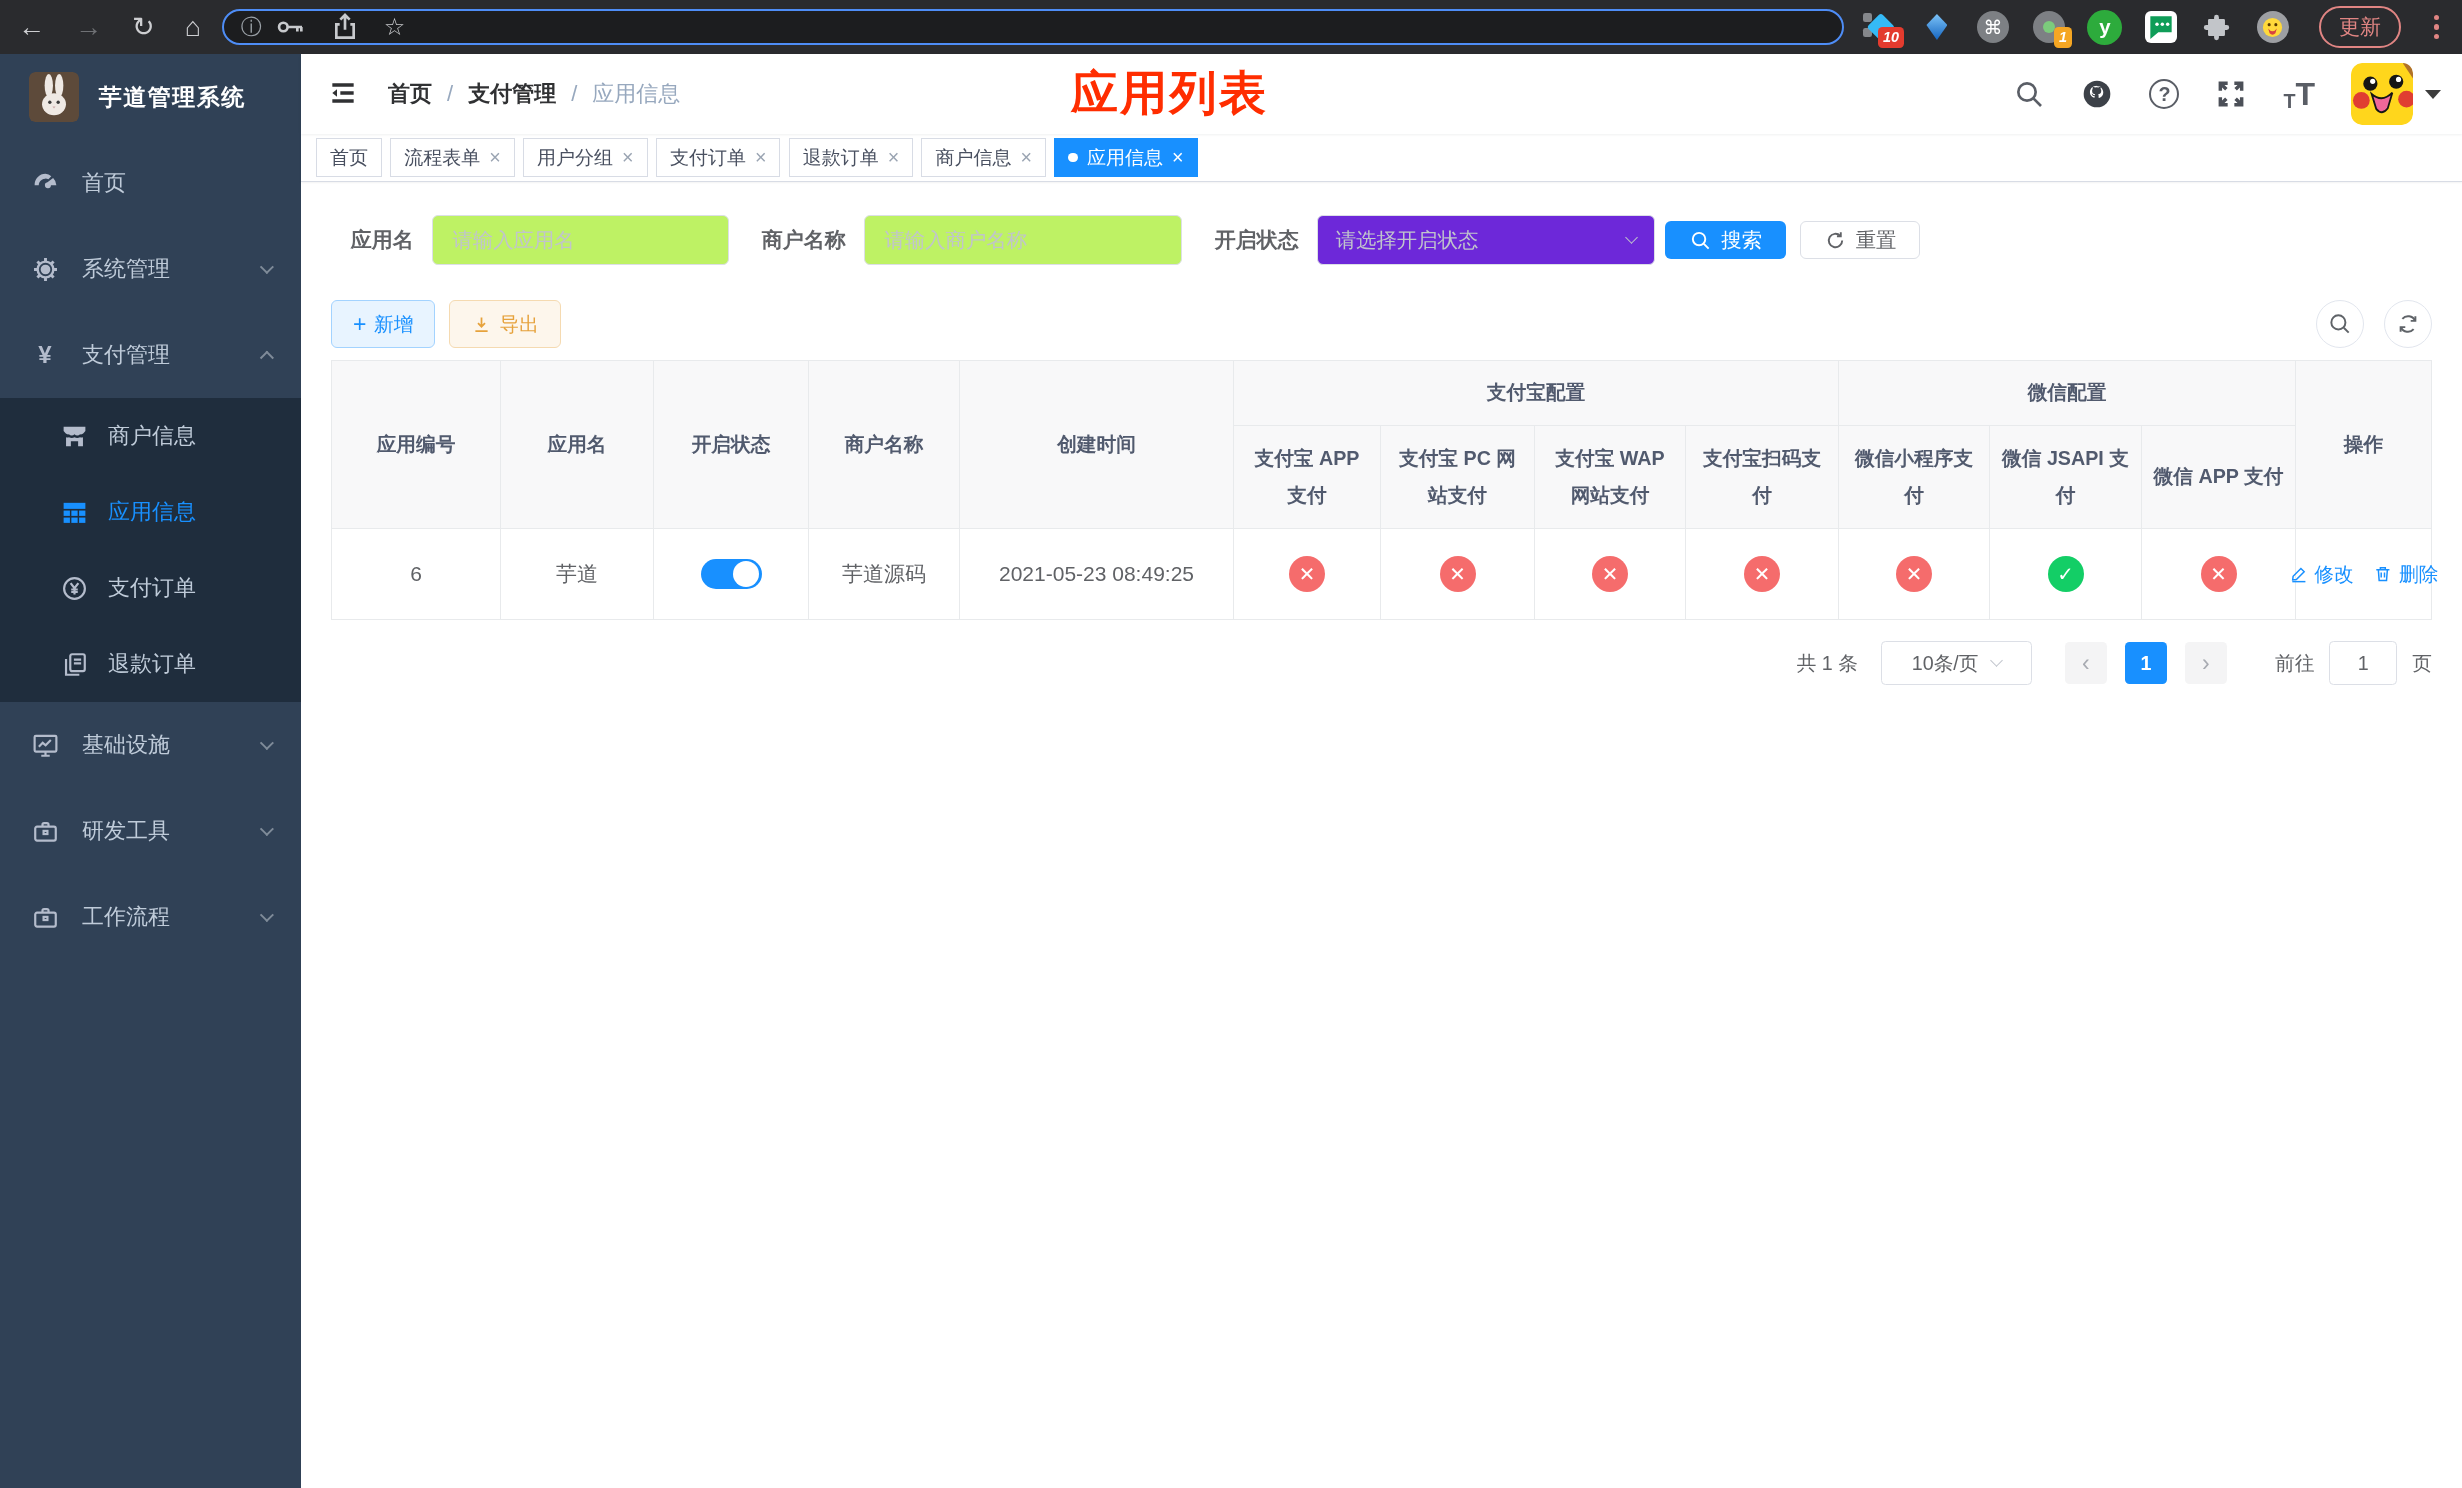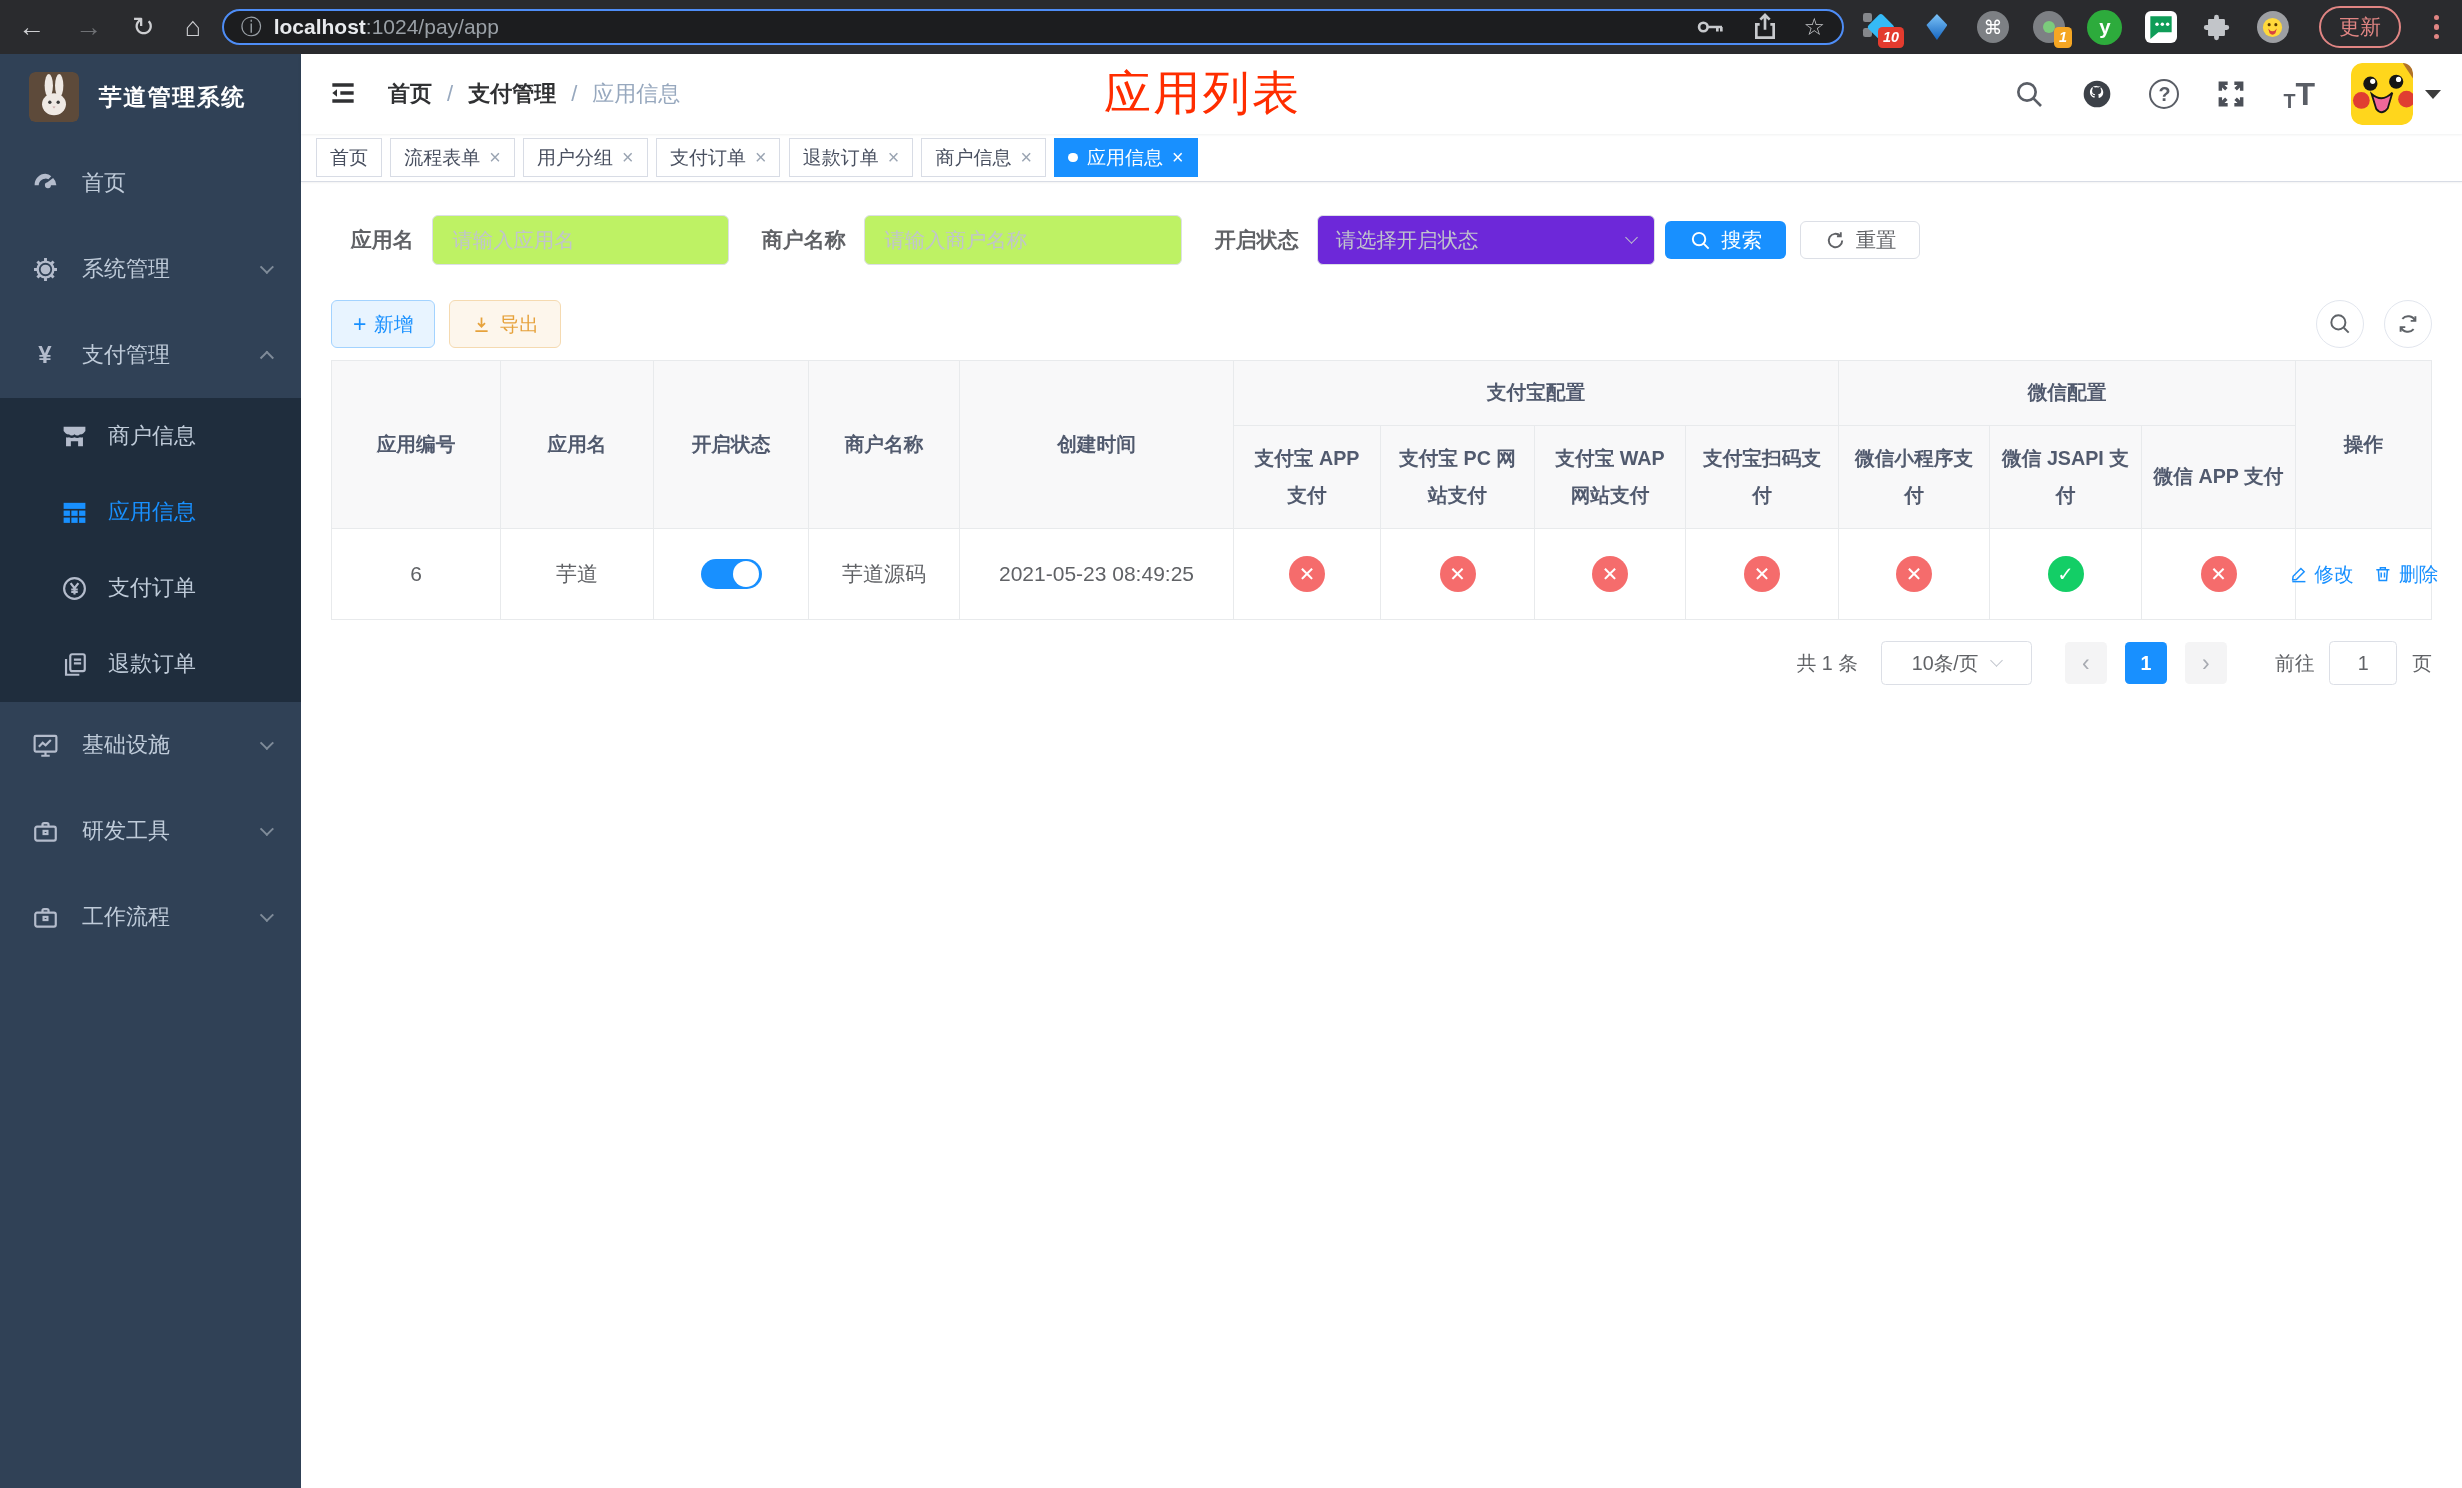--- a/index.html
+++ b/index.html
@@ -54,21 +54,21 @@
 
   
   .main { flex:1; display:flex; flex-direction:column; background:#fff; min-width:0; }
   .navbar { height:80px; background:#fff; display:flex; align-items:center; padding:0 21px 0 26px; position:relative; box-shadow:0 0.8px 3px rgba(0,21,41,.08); z-index:3; }
   .hamburger { margin-right:29px; cursor:pointer; }
   .hamburger svg { width:32px; height:32px; }
   .breadcrumb { display:flex; align-items:center; gap:15px; font-size:22px; }
   .bc-link { color:#303133; font-weight:600; cursor:pointer; }
   .bc-sep { color:#97a8be; }
   .bc-current { color:#97a8be; }
-  .annotation { position:absolute; left:803px; top:7.6px; font-size:47px; font-weight:400; color:#ff2d00; letter-spacing:2.3px; }
+  .annotation { position:absolute; left:770px; top:7.6px; font-size:47px; font-weight:700; color:#ff2d00; letter-spacing:2.3px; }
   .nav-right { margin-left:auto; display:flex; align-items:center; gap:36px; }
   .nicon { cursor:pointer; display:flex; align-items:center; justify-content:center; }
   .nicon svg { width:32px; height:32px; }
   .help-circle { width:30px; height:30px; border:2.3px solid #5a5e66; border-radius:50%; color:#5a5e66; font-size:19.7px; font-weight:700; display:flex; align-items:center; justify-content:center; }
   .ttico { color:#5a5e66; font-weight:700; display:flex; align-items:flex-end; }
   .ttico .small { font-size:19.7px; }
   .ttico .big { font-size:32px; }
   .avatar-wrap { display:flex; align-items:center; gap:12px; cursor:pointer; }
   .avatar-wrap svg { width:62px; height:62px; border-radius:10.6px; }
   .caret-down { width:0; height:0; border-left:8.3px solid transparent; border-right:8.3px solid transparent; border-top:9.8px solid #3d3d3d; }
@@ -142,21 +142,20 @@
 
   <div class="browser-bar">
     <div class="nav-btns">
       <span class="bicon">←</span>
       <span class="bicon dim">→</span>
       <span class="bicon">↻</span>
       <span class="bicon">⌂</span>
     </div>
     <div class="url-bar">
       <span class="info-icon">ⓘ</span>
-      <span class="url-text"><span class="host">localhost</span><span class="rest">:1024/pay/app</span></span>
       <span class="url-right">
         <span class="nicon">
           <svg viewBox="0 0 24 24" fill="none" stroke="#c8cacd" stroke-width="2">
               <circle cx="7" cy="12" r="3.2"></circle>
               <path d="M10.2 12H21M17.5 12v3.4M20.5 12v3.4"></path>
             </svg>
         </span>
         <span class="nicon">
           <svg viewBox="0 0 24 24" fill="none" stroke="#c8cacd" stroke-width="2">
               <path d="M12 14V3.5M8.5 6.5L12 3l3.5 3.5"></path>

